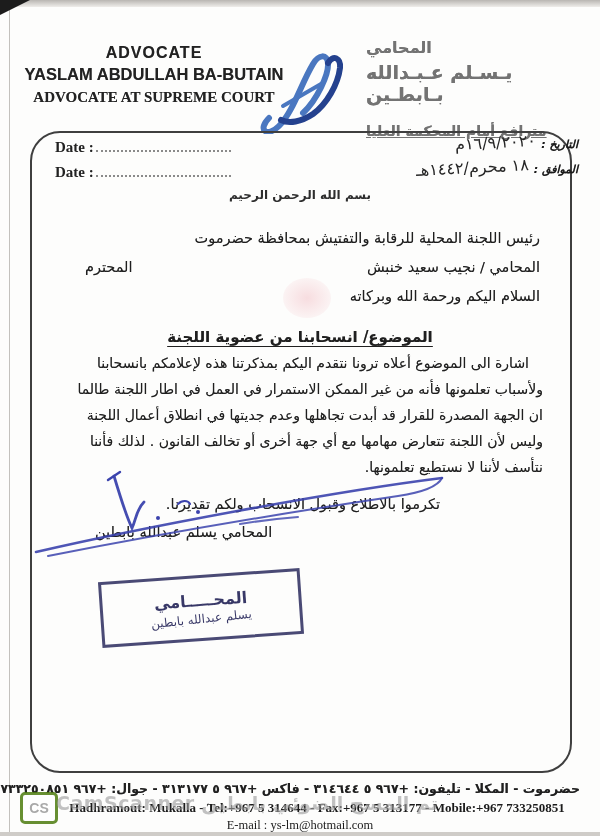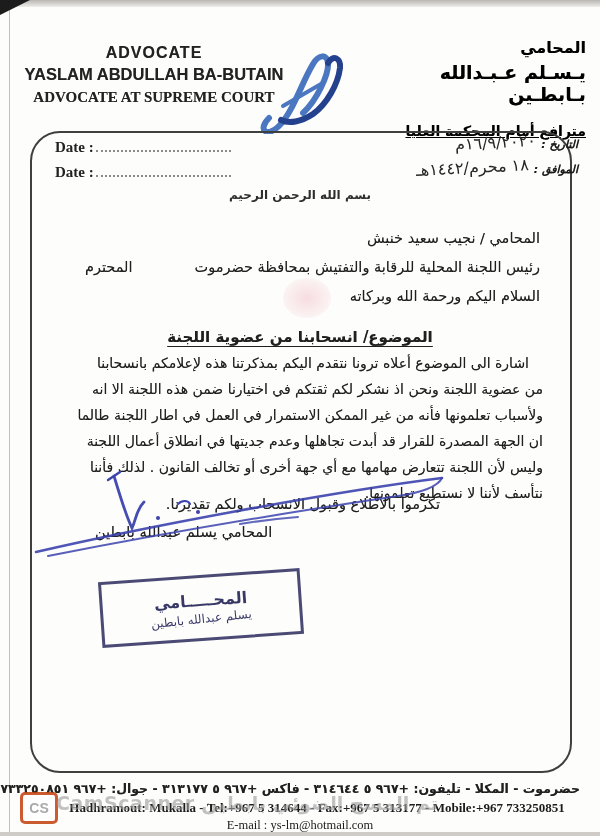--- a/index.html
+++ b/index.html
@@ -15,22 +15,22 @@
                 border-top:15px solid #1c1c1c;border-right:30px solid transparent;}
   .smudge{position:absolute;left:283px;top:278px;width:48px;height:40px;border-radius:50%;
           background:radial-gradient(rgba(236,160,170,.35),rgba(236,160,170,0));}
   
   .hdr-en{position:absolute;left:18px;top:44px;width:272px;text-align:center;
           font-family:"Liberation Sans",sans-serif;font-weight:bold;color:#222;}
   .hdr-en .l1{font-size:16px;letter-spacing:1px;}
   .hdr-en .l2{font-size:16.5px;margin-top:3px;}
   .hdr-en .l3{font-family:"Liberation Serif",serif;font-size:15px;margin-top:5px;}
   .logo{position:absolute;left:253px;top:50px;width:92px;height:84px;}
-  .hdr-ar{position:absolute;right:14px;top:38px;width:220px;text-align:right;direction:rtl;
-          font-weight:bold;color:#000000;}
+  .hdr-ar{position:absolute;right:14px;top:38px;width:220px;text-align:left;direction:rtl;
+          font-weight:bold;color:#737373;}
   .hdr-ar .l1{font-size:16px;}
   .hdr-ar .l2{font-size:19px;margin-top:4px;}
   .hdr-ar .l3{font-size:14px;margin-top:18px;text-decoration:underline;}
   
   .frame{position:absolute;left:30px;top:131px;width:538px;height:638px;
          border:2px solid #3f3f3f;border-radius:30px;}
   
   .dates-en{position:absolute;left:55px;top:138px;font-family:"Liberation Serif",serif;
             font-weight:bold;font-size:15px;color:#222;}
   .dates-en .row{margin-bottom:7px;}
@@ -68,21 +68,21 @@
   .stamp .s2{font-size:12px;margin-top:2px;transform:rotate(-2deg);}
   
   .foot-ar{position:absolute;left:20px;top:781px;width:560px;text-align:center;direction:rtl;
            font-size:12.5px;font-weight:bold;white-space:nowrap;}
   .foot-en{position:absolute;left:20px;top:800px;width:560px;text-align:center;
            font-family:"Liberation Serif",serif;font-weight:bold;font-size:13px;color:#1b1b1b;padding-left:17px;}
   .foot-email{position:absolute;left:20px;top:818px;width:560px;text-align:center;
               font-family:"Liberation Serif",serif;font-size:12.5px;color:#1b1b1b;}
   
   .cs-icon{position:absolute;left:20px;top:792px;width:32px;height:26px;background:#fff;
-           border:3px solid #c2410c;border-radius:5px;display:flex;align-items:center;
+           border:3px solid #4d7c0f;border-radius:5px;display:flex;align-items:center;
            justify-content:center;font-family:"Liberation Sans",sans-serif;font-weight:bold;
            font-size:14px;color:#9b9b9b;opacity:.85;}
   .cs-text{position:absolute;left:58px;top:792px;width:380px;direction:rtl;text-align:left;
            font-size:19px;font-weight:bold;color:#9e9e9e;opacity:.62;white-space:nowrap;
            letter-spacing:.5px;}
 </style>
 </head>
 <body>
 
 <div class="page">
@@ -125,31 +125,30 @@
     </div>
     <div class="row">
       <span class="lbl txt">الموافق :</span>
       <span class="hand">١٨ محرم/١٤٤٢هـ</span>
     </div>
   </div>
 
   <div class="bismillah">بسم الله الرحمن الرحيم</div>
 
   <div class="addr txt">
+    <div class="line">رئيس اللجنة المحلية للرقابة والتفتيش بمحافظة حضرموت</div>
     <div class="line">المحامي / نجيب سعيد خنبش</div>
-    <div class="line">رئيس اللجنة المحلية للرقابة والتفتيش بمحافظة حضرموت</div>
     <div class="line">السلام اليكم ورحمة الله وبركاته</div>
   </div>
   <div class="honorific txt">المحترم</div>
 
   <div class="subject txt">الموضوع/ انسحابنا من عضوية اللجنة</div>
 
   <div class="body-text txt">
     <div class="bl">اشارة الى الموضوع أعلاه ترونا نتقدم اليكم بمذكرتنا هذه لإعلامكم بانسحابنا</div>
-    <div class="bl">من عضوية اللجنة ونحن اذ نشكر لكم ثقتكم في اختيارنا ضمن هذه اللجنة الا انه</div>
     <div class="bl">ولأسباب تعلمونها فأنه من غير الممكن الاستمرار في العمل في اطار اللجنة طالما</div>
     <div class="bl">ان الجهة المصدرة للقرار قد أبدت تجاهلها وعدم جديتها في انطلاق أعمال اللجنة</div>
     <div class="bl">وليس لأن اللجنة تتعارض مهامها مع أي جهة أخرى أو تخالف القانون . لذلك فأننا</div>
     <div class="bl">نتأسف لأننا لا نستطيع تعلمونها.</div>
   </div>
 
   <div class="closing txt">تكرموا بالاطلاع وقبول الانسحاب ولكم تقديرنا.</div>
   <div class="signer txt">المحامي يسلم عبدالله بابطين</div>
 
   <svg class="sig-svg" width="430" height="100" viewBox="0 0 430 100">

